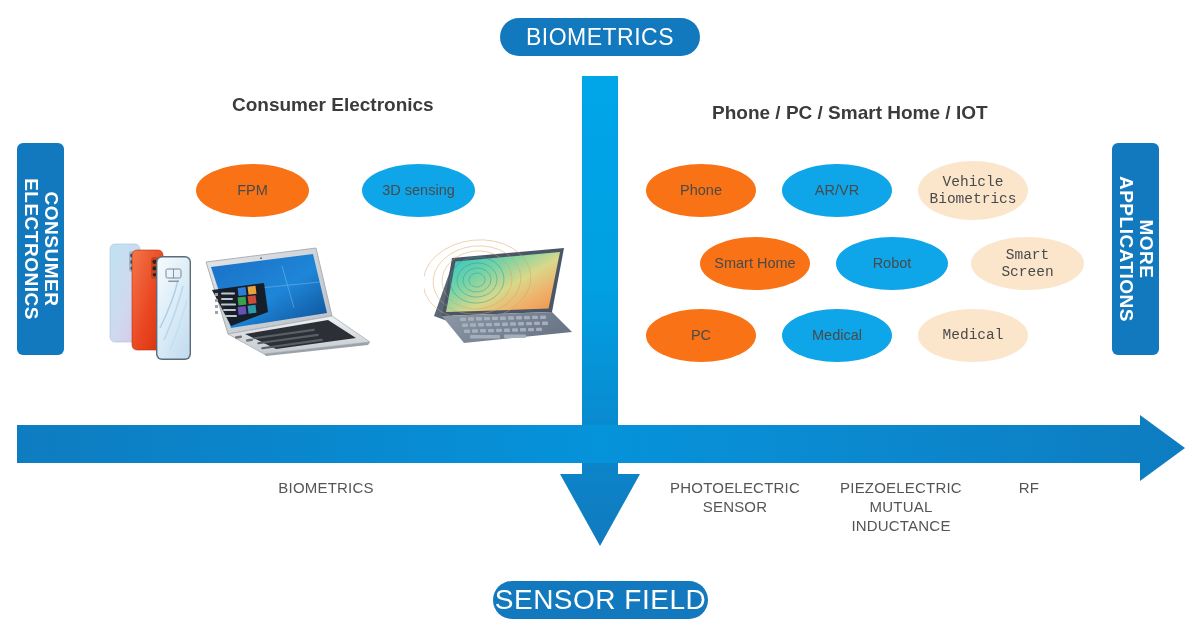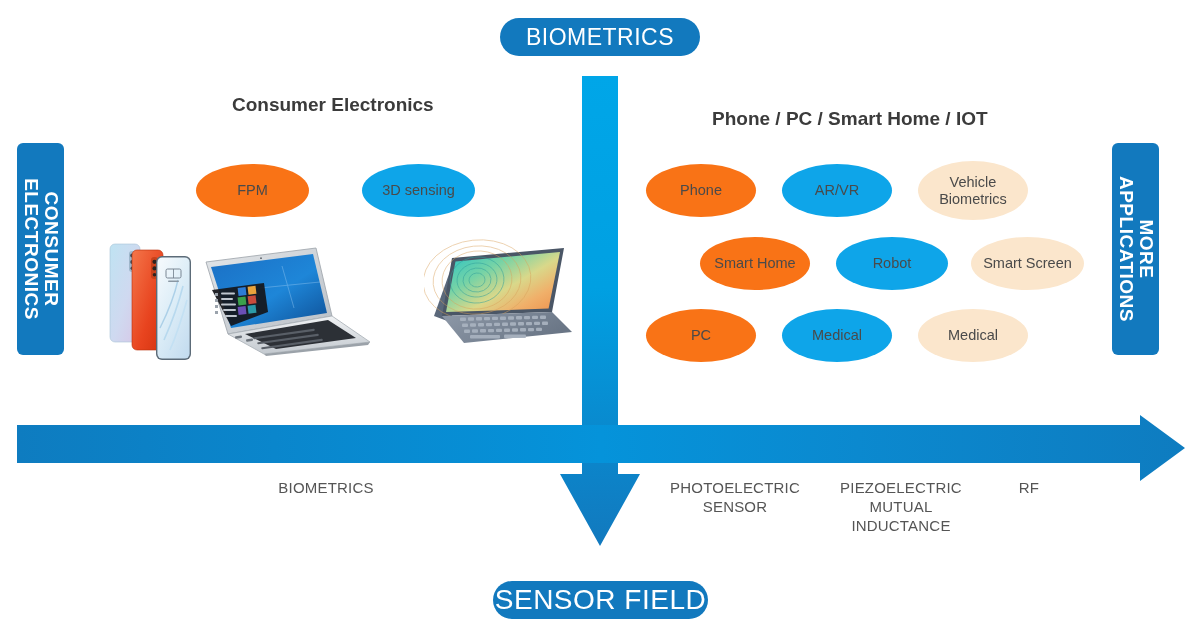--- a/index.html
+++ b/index.html
@@ -71,21 +71,21 @@
 
   
   .col-heading {
     position: absolute;
     font-size: 19px;
     font-weight: 700;
     color: #3B3B3B;
     white-space: nowrap;
   }
   #heading-left  { left: 232px; top: 94px; }
-  #heading-right { left: 712px; top: 108px; }
+  #heading-right { left: 712px; top: 102px; }
 
   
   #arrow-vertical {
     position: absolute;
     left: 560px; top: 76px;
     width: 90px; height: 472px;
   }
   #arrow-horizontal {
     position: absolute;
     left: 10px; top: 410px;
@@ -101,21 +101,21 @@
     text-align: center;
     border-radius: 50%;
     font-size: 14.5px;
     color: #4A4A4A;
     line-height: 17px;
     padding: 0 6px;
     box-sizing: border-box;
   }
   .chip.green  { background: #f97316; }
   .chip.pink   { background: #0ea5e9; }
-  .chip.orange { background: #FBE6CC; }
+  .chip.orange { background: #FBE6CC; font-family: Liberation Mono, monospace; }
 
   
   .axis-label {
     position: absolute;
     font-size: 15px;
     color: #555555;
     text-align: center;
     line-height: 19px;
     letter-spacing: 0.2px;
     white-space: pre-line;

